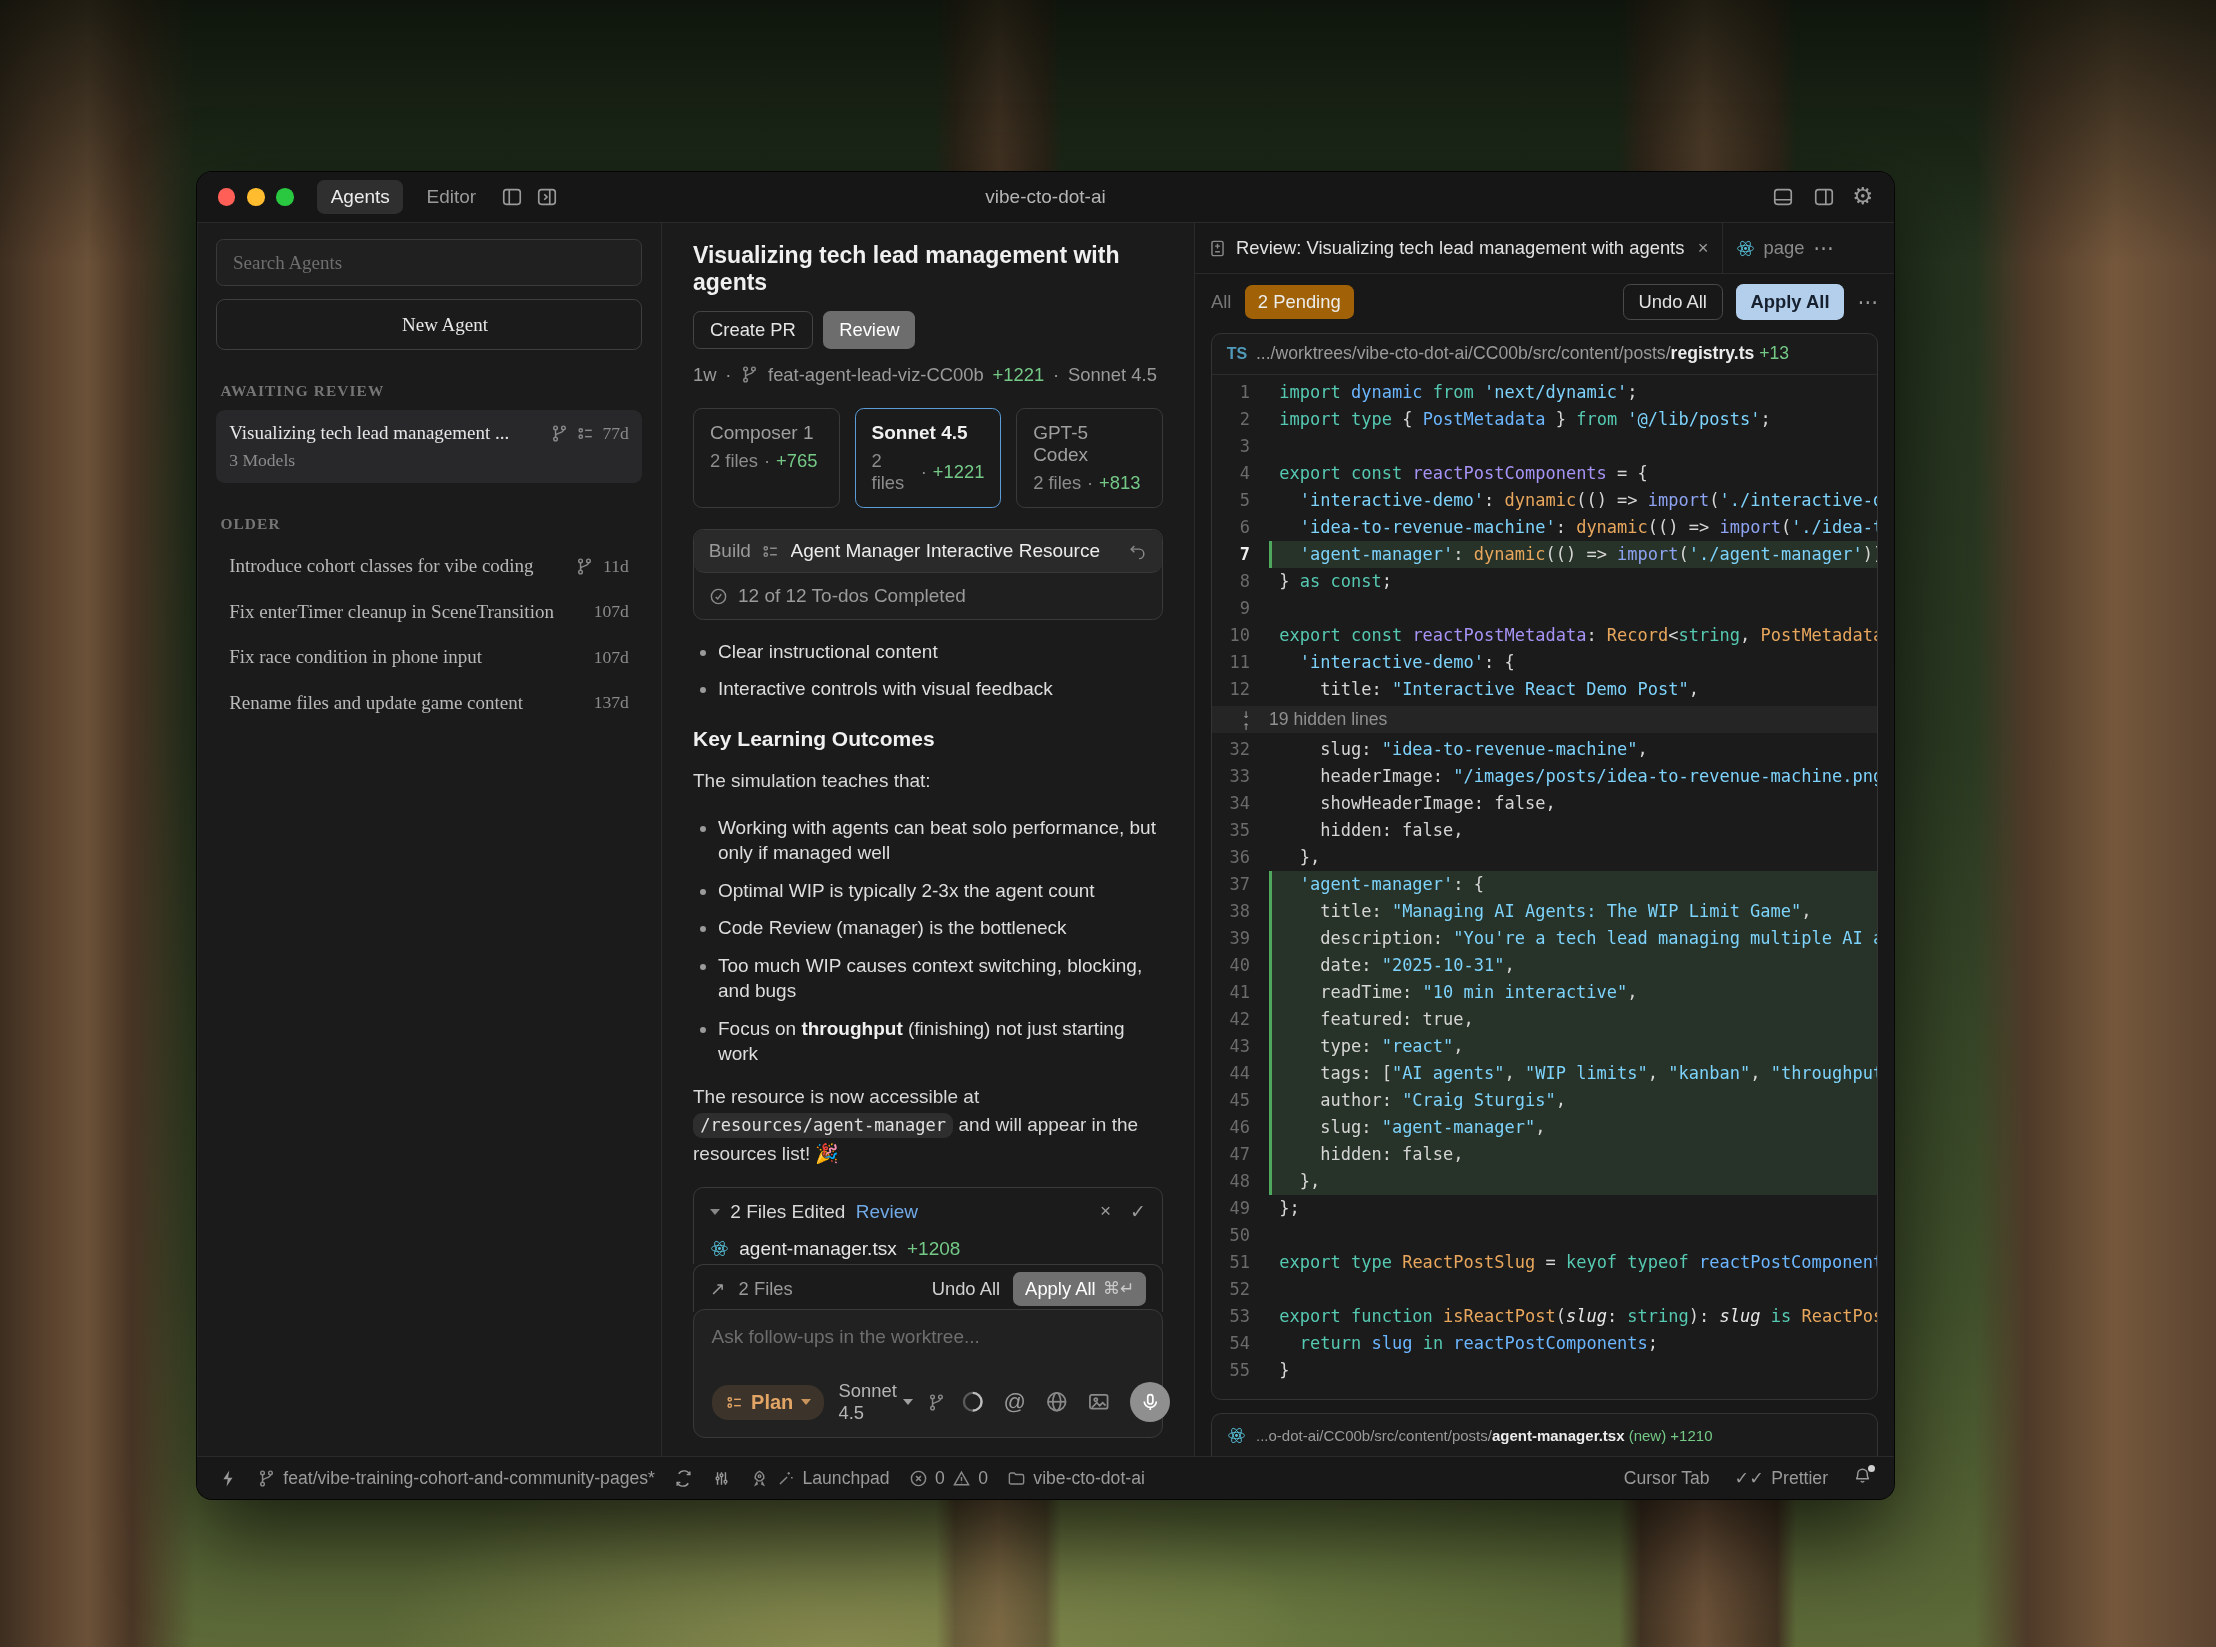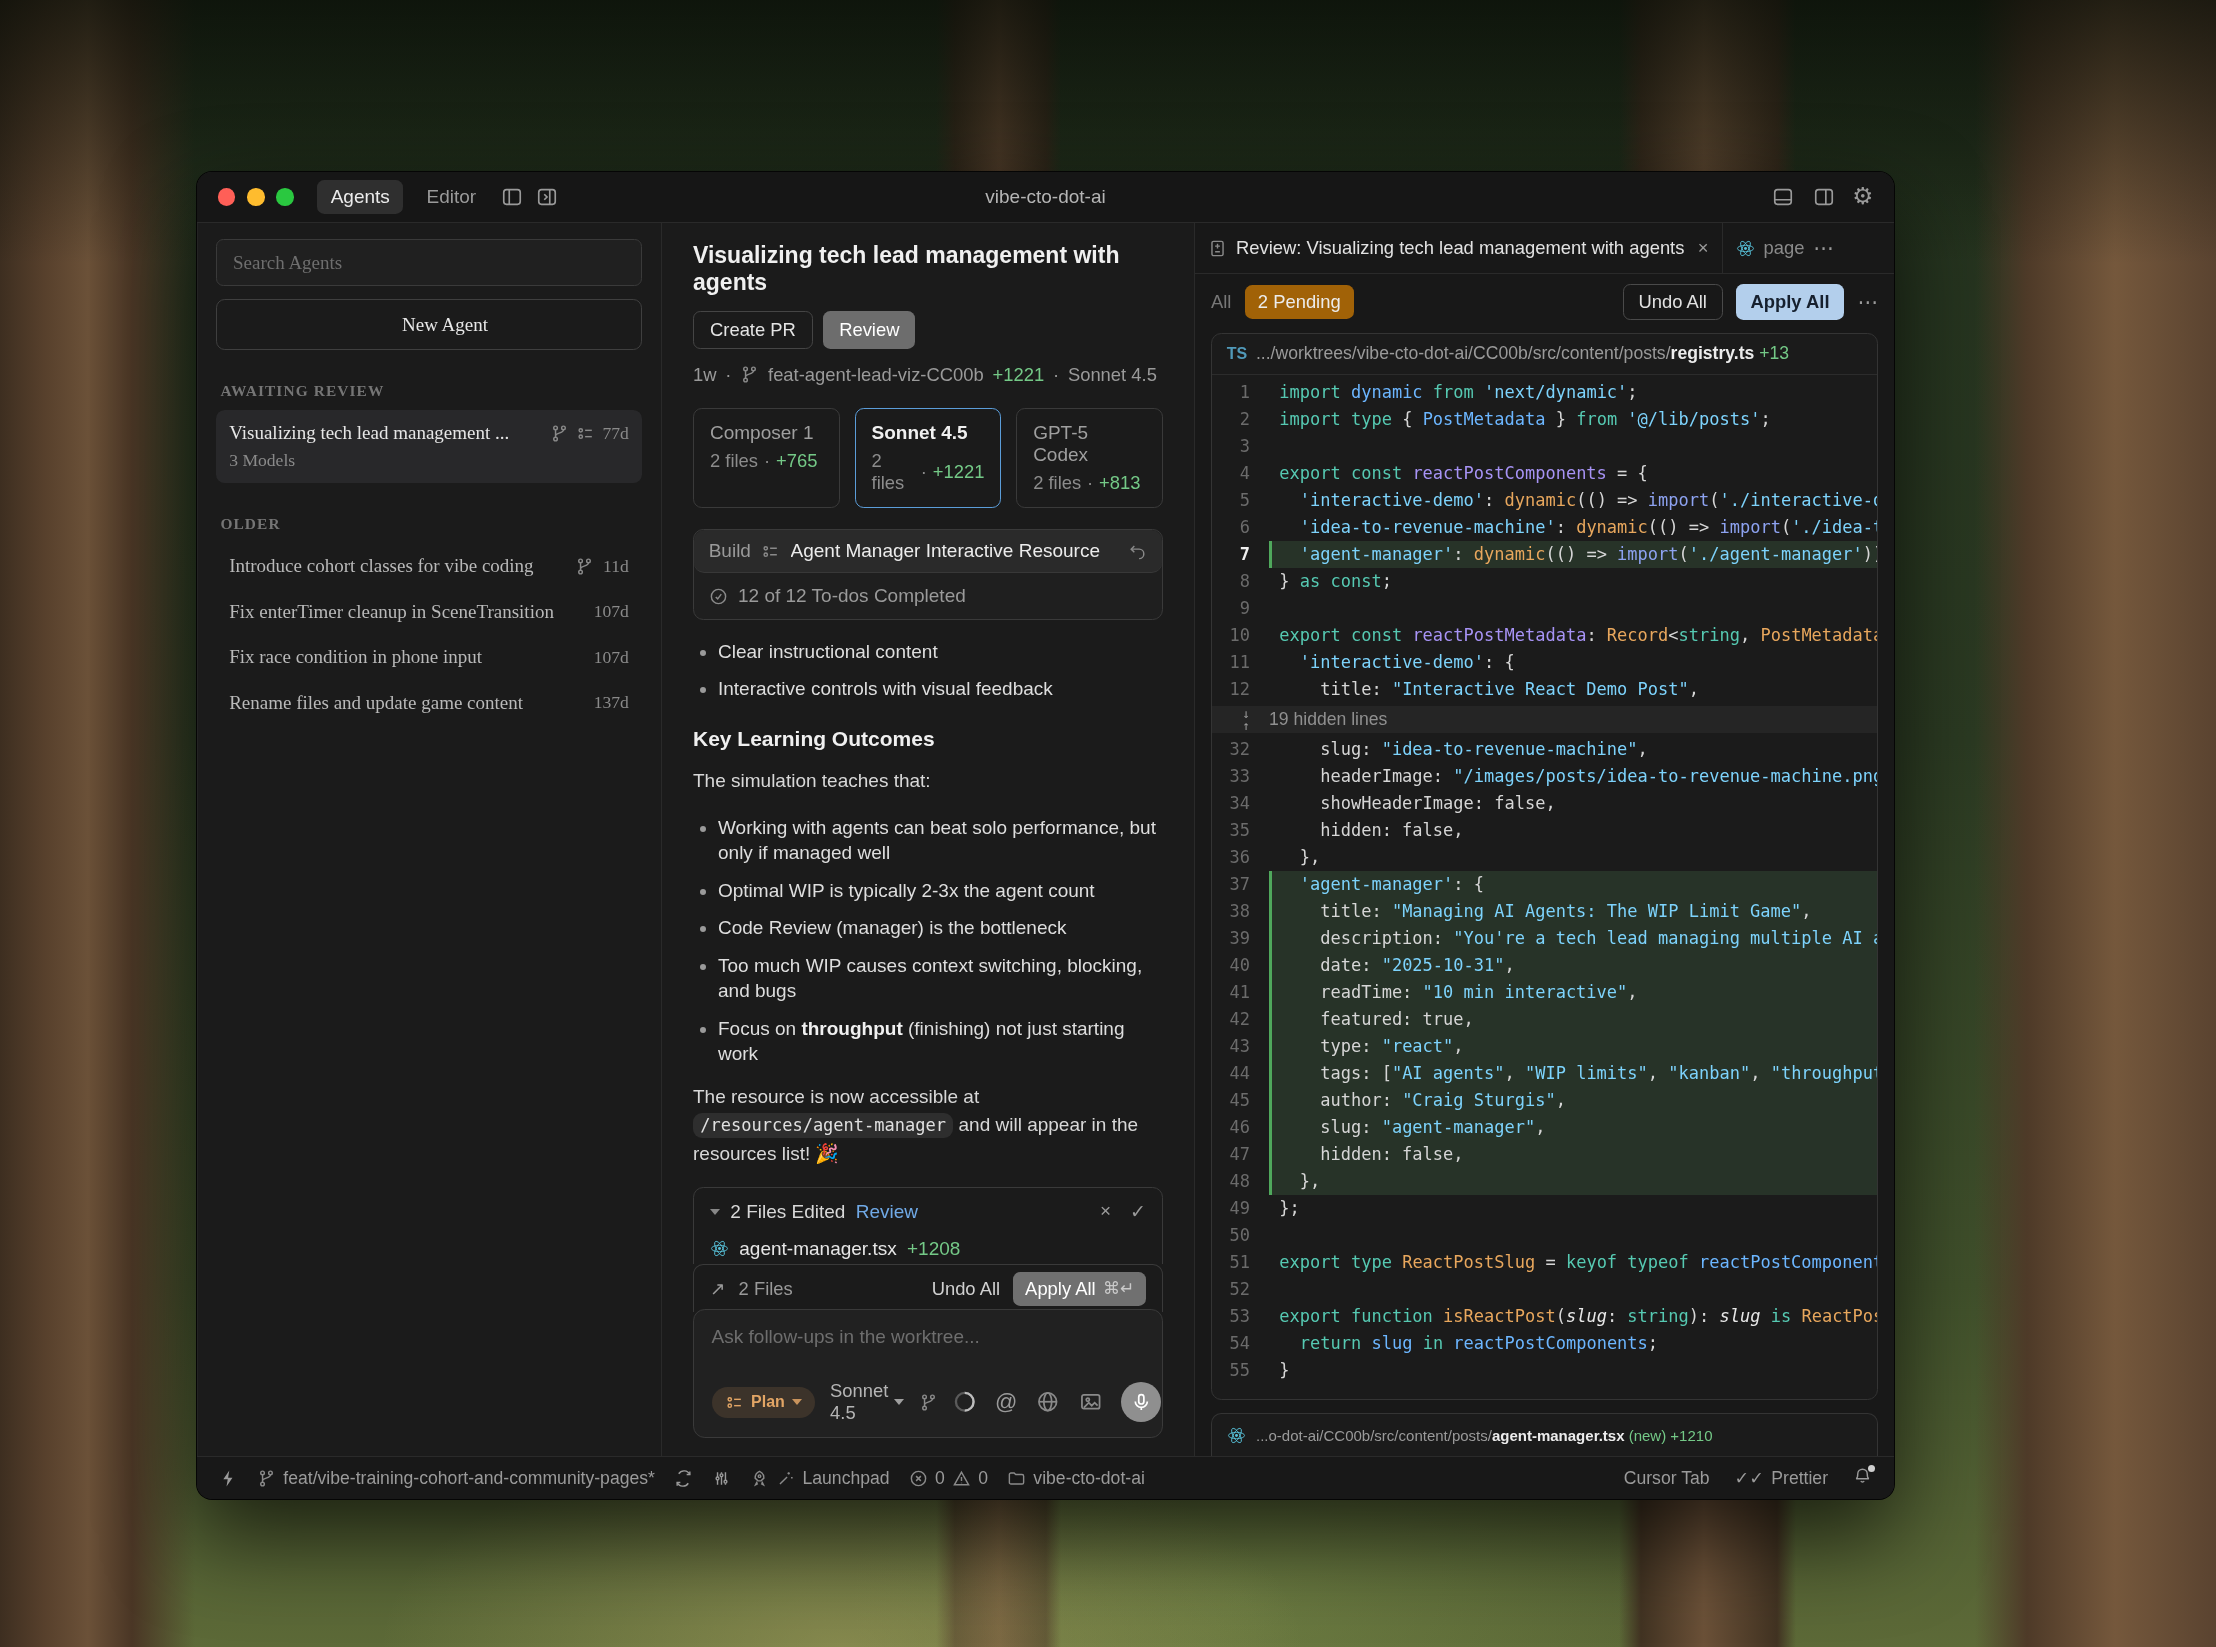--- a/index.html
+++ b/index.html
@@ -95,21 +95,21 @@
   .applybar{ border:0.7px solid #3a3a3a; border-bottom:none; border-radius:10.3px 10.3px 0 0; height:48px;
     display:flex; align-items:center; gap:13.2px; padding:0 16px; font-size:18.4px; color:#9a9a9a; margin-bottom:-2.9px; }
   .applybar .spacer{ flex:1; }
   .applybar .undo{ color:#d0d0d0; }
   .apply-btn{ background:#707070; color:#fff; border-radius:7.3px; padding:5.9px 11.8px; display:flex; gap:7.3px; align-items:center; font-size:18.4px; }
   .apply-btn .kbd{ color:#c9c9c9; font-size:17px; }
   .composer{ position:relative; background:#212121; border:0.7px solid #3a3a3a; border-radius:11.8px; padding:16px 17.6px 13.2px; }
   .placeholder{ font-size:19px; color:#6e6e6e; }
   .composer-row{ display:flex; align-items:center; gap:14.7px; margin-top:32px; }
   .plan-pill{ display:flex; align-items:center; gap:7.3px; background:rgba(226,165,101,.14); color:var(--amber);
-    border-radius:16px; padding:5.9px 13.2px; font-size:16px; font-weight:600; }
+    border-radius:16px; padding:5.9px 13.2px; font-size:20px; font-weight:600; }
   .model-pick{ display:flex; align-items:center; gap:5.9px; color:#b5b5b5; font-size:18.4px; }
   .chev{ width:0; height:0; border-left:5.1px solid transparent; border-right:5.1px solid transparent; border-top:6.6px solid currentColor; opacity:.85; }
   .comp-icons{ margin-left:auto; display:flex; align-items:center; gap:19px; color:#9a9a9a; }
   .comp-icons svg{ width:23.5px; height:23.5px; }
   .at{ font-size:22px; }
   .mic{ width:40px; height:40px; border-radius:50%; background:#8f8f8f; display:flex; align-items:center; justify-content:center; color:#fff; }
   .mic svg{ width:20.6px; height:20.6px; }
   
   .right{ width:699px; flex:0 0 auto; display:flex; flex-direction:column; min-width:0; background:#181818; }
   .tabbar{ height:51px; flex:0 0 auto; display:flex; align-items:stretch; border-bottom:0.7px solid #2a2a2a; }

